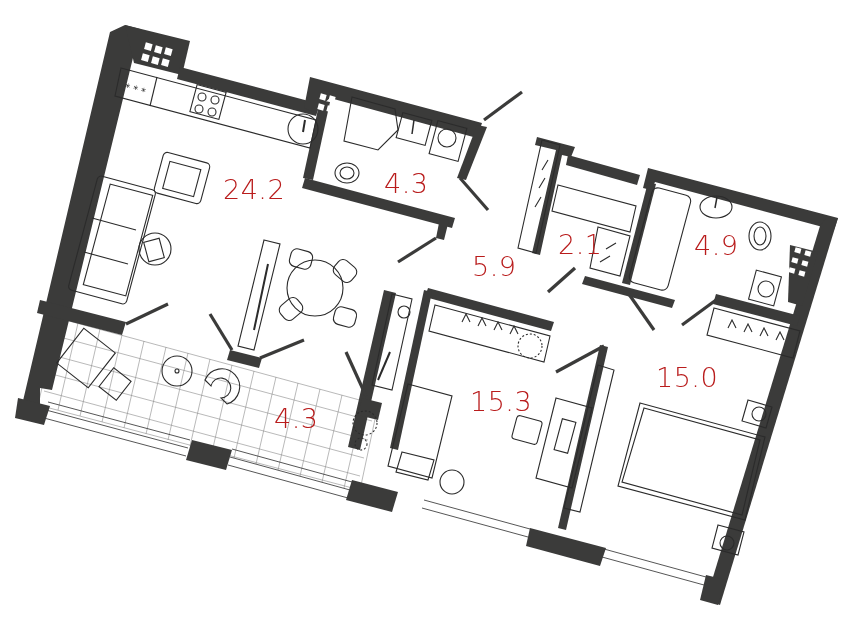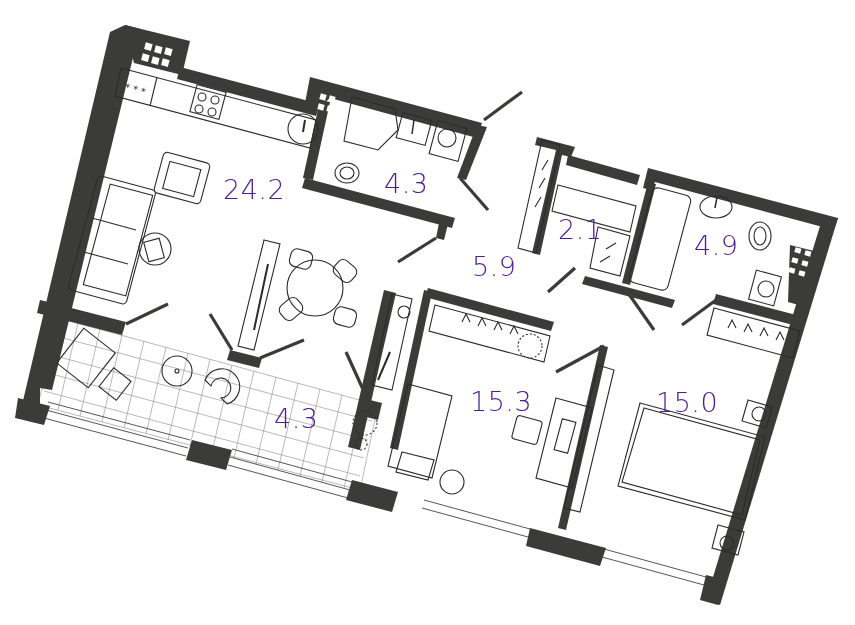--- a/index.html
+++ b/index.html
@@ -2,21 +2,21 @@
 <html><head>
 <meta charset="utf-8">
 <style>
   html, body { margin:0; padding:0; background:#ffffff; }
   body { width:855px; height:625px; position:relative; overflow:hidden; font-family:"DejaVu Sans", sans-serif; }
   #plan { position:absolute; left:0; top:0; width:855px; height:625px; }
   .wall { fill:#3b3b3a; }
   .line { fill:none; stroke:#2b2b2b; stroke-width:1.1; }
   .thin { fill:none; stroke:#2b2b2b; stroke-width:0.8; }
   .door { stroke:#3b3b3a; stroke-width:3.2; stroke-linecap:butt; }
-  .area-label { position:absolute; color:#4c1d95; font-family:"DejaVu Sans", sans-serif; font-size:27px; font-weight:300; letter-spacing:0.5px; line-height:1; white-space:nowrap;text-align:center; }
+  .area-label { position:absolute; color:#b91c1c; font-family:"DejaVu Sans", sans-serif; font-size:27px; font-weight:300; letter-spacing:0.5px; line-height:1; white-space:nowrap;text-align:center; }
   .grid { stroke:#8a8a8a; stroke-width:0.6; fill:none; }
 </style>
 </head>
 <body>
 
 <svg id="plan" viewBox="0 0 855 625" xmlns="http://www.w3.org/2000/svg">
 
   <g class="grid">
     <polygon points="58,318 378,405 360,490 38,405" fill="#ffffff"></polygon>
     <line x1="56" y1="336" x2="372" y2="421"></line>
@@ -240,17 +240,17 @@
     <circle cx="177" cy="371" r="2"></circle>
     <path d="M205,380 a18,18 0 1 1 22,24 l-6,-6 a10,10 0 1 0 -10,-12 z"></path>
     <circle cx="365" cy="423" r="12" stroke-dasharray="2 2"></circle>
     <circle cx="361" cy="444" r="6" stroke-dasharray="2 2"></circle>
   </g>
 </svg>
 
 <div class="area-label" style="left:223px; top:176px;">24.2</div>
 <div class="area-label" style="left:384px; top:170px;">4.3</div>
 <div class="area-label" style="left:472px; top:253px;">5.9</div>
-<div class="area-label" style="left:558px; top:216px;">2.1</div>
+<div class="area-label" style="left:558px; top:231px;">2.1</div>
 <div class="area-label" style="left:694px; top:232px;">4.9</div>
 <div class="area-label" style="left:470px; top:388px;">15.3</div>
-<div class="area-label" style="left:656px; top:364px;margin-top:25px;">15.0</div>
+<div class="area-label" style="left:656px; top:364px;">15.0</div>
 <div class="area-label" style="left:274px; top:405px;">4.3</div>
 
 </body></html>

